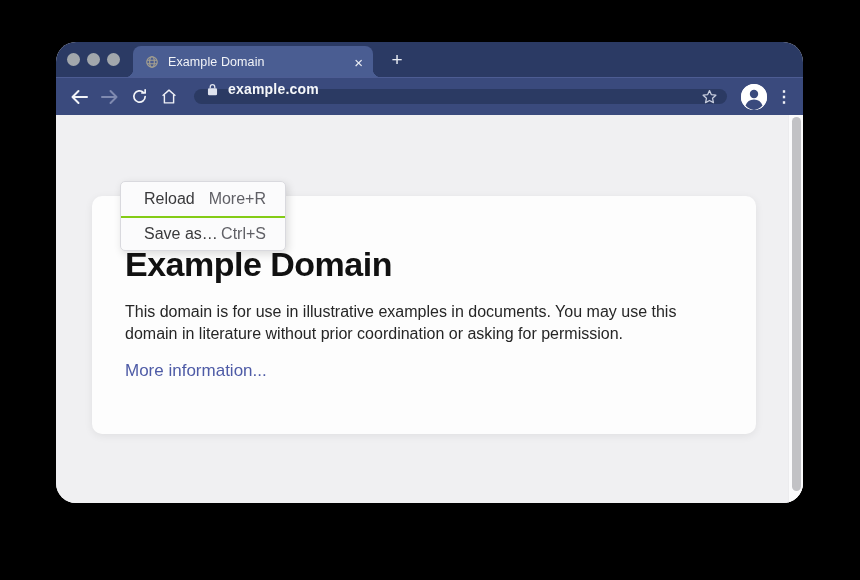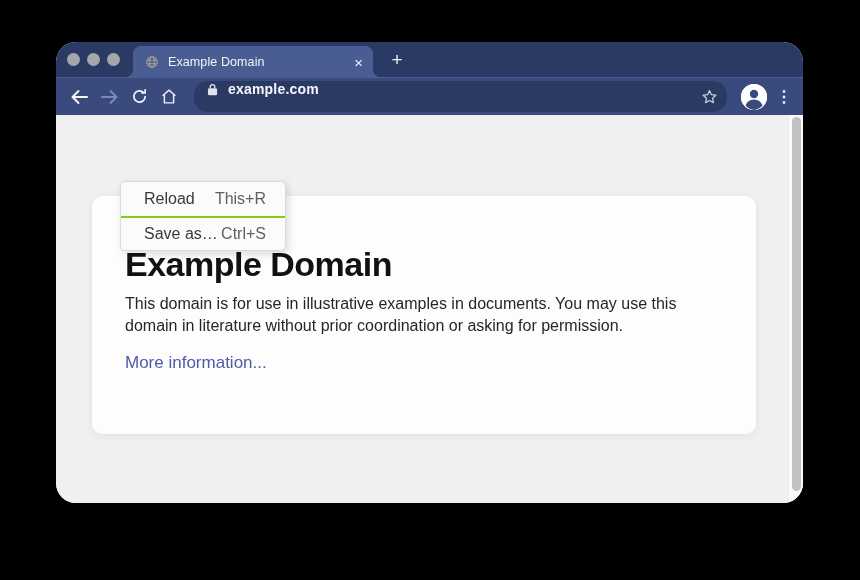--- a/index.html
+++ b/index.html
@@ -26,42 +26,42 @@
                color:#eef0f6; font-size:15px; line-height:15px; cursor:default; }
   .new-tab { position:absolute; left:331px; top:6px; width:20px; height:24px;
              color:#e8ebf2; font-size:19px; font-weight:400; text-align:center; line-height:24px; }
   
   .toolbar {
     position:absolute; left:0; top:35px; width:100%; height:38px; background:#3a4a7d;
     border-top:1px solid #4d5c93; display:flex; align-items:center; padding:0 10px 0 8px;
   }
   .nav-btn { width:30px; height:30px; display:flex; align-items:center; justify-content:center; flex:0 0 auto; }
   .address-bar {
-    flex:1; height:31px; margin-left:10px; background:#2b3a63; border-radius:14px;
+    flex:1; height:15px; margin-left:10px; background:#2b3a63; border-radius:14px;
     display:flex; align-items:center; padding:0 10px 15px 13px; position:relative;
   }
   .url-text { margin-left:10px; font-size:14px; font-weight:600; color:#f5f7fa; letter-spacing:.2px; }
   .star-btn { position:absolute; right:9px; top:50%; transform:translateY(-50%); display:flex; }
   .avatar-btn { margin-left:14px; width:26px; height:26px; border-radius:50%; background:#fff;
                 display:flex; align-items:center; justify-content:center; flex:0 0 auto; }
   .kebab-btn { margin-left:8px; width:18px; text-align:center; color:#eef0f6;
                font-size:16px; line-height:16px; font-weight:700; flex:0 0 auto; }
   
   .content { position:absolute; left:0; top:73px; width:100%; height:388px; background:#f0f0f2; }
   .scrollbar { position:absolute; right:0; top:0; width:15px; height:100%;
                background:#fbfbfc; border-left:1px solid #ececee; }
   .scrollbar-thumb { position:absolute; right:2px; top:2px; width:9px; height:calc(100% - 14px);
                      background:#c2c2c5; border-radius:5px; }
   .card {
     position:absolute; left:36px; top:81px; width:664px; height:238px;
     background:#fdfdfd; border-radius:10px; box-shadow:0 2px 8px rgba(0,0,0,0.07);
     padding:48px 33px 0 33px;
   }
   .page-heading { font-size:34px; font-weight:700; color:#111; letter-spacing:-0.5px; line-height:41px; }
-  .page-paragraph { margin-top:8px; font-size:16px; color:#262626; line-height:22px; }
+  .page-paragraph { margin-top:16px; font-size:16px; color:#262626; line-height:22px; }
   .page-paragraph span { display:block; white-space:nowrap; }
   .page-link { display:inline-block; margin-top:16px; font-size:17px; color:#4e5ba6; text-decoration:none; }
   
   .context-menu {
     position:absolute; left:64px; top:66px; width:166px;
     background:#fbfbfc; border:1px solid #d9d9de; border-radius:5px;
     box-shadow:2px 3px 8px rgba(0,0,0,0.14); overflow:hidden;
   }
   .menu-item { height:34px; display:flex; align-items:center; justify-content:space-between;
                padding:0 19px 0 23px; font-size:16px; }
@@ -159,21 +159,21 @@
       <p class="page-paragraph">
         <span>This domain is for use in illustrative examples in documents. You may use this</span>
         <span>domain in literature without prior coordination or asking for permission.</span>
       </p>
       <a class="page-link" href="#">More information...</a>
     </div>
 
     <div class="context-menu">
       <div class="menu-item">
         <span class="menu-label">Reload</span>
-        <span class="menu-shortcut">This+R</span>
+        <span class="menu-shortcut">More+R</span>
       </div>
       <div class="menu-item">
         <span class="menu-label">Save as…</span>
         <span class="menu-shortcut">Ctrl+S</span>
       </div>
     </div>
 
     <div class="scrollbar">
       <div class="scrollbar-thumb"></div>
     </div>

